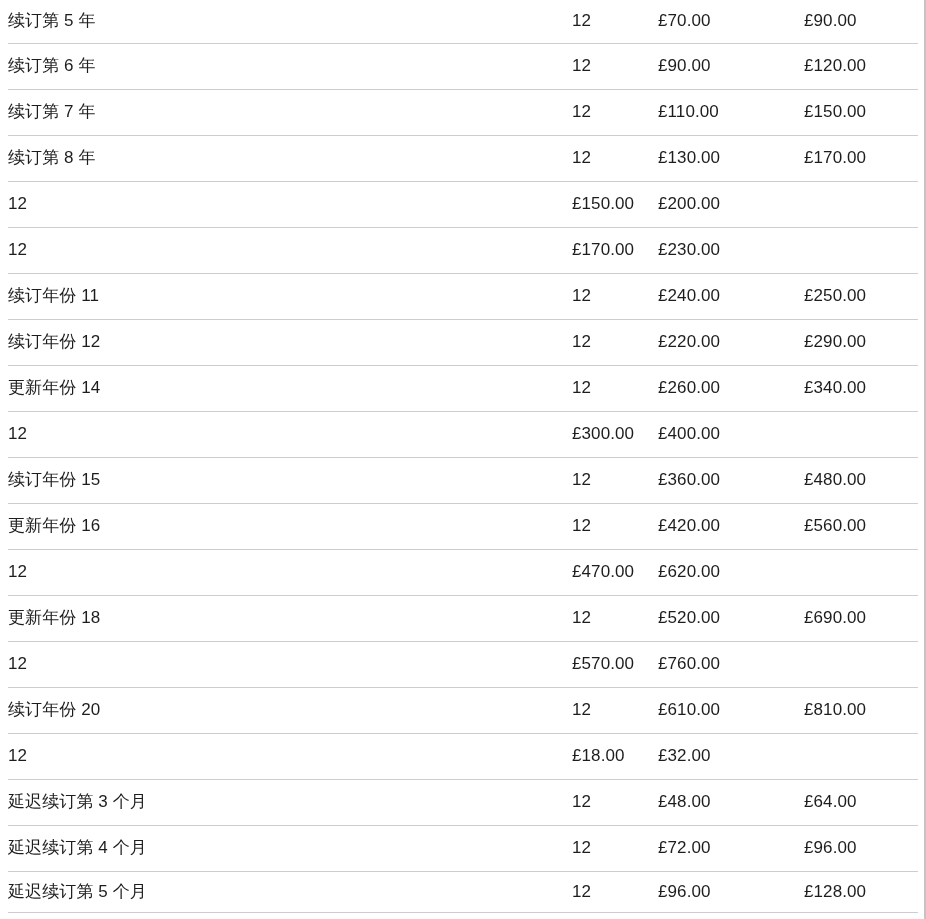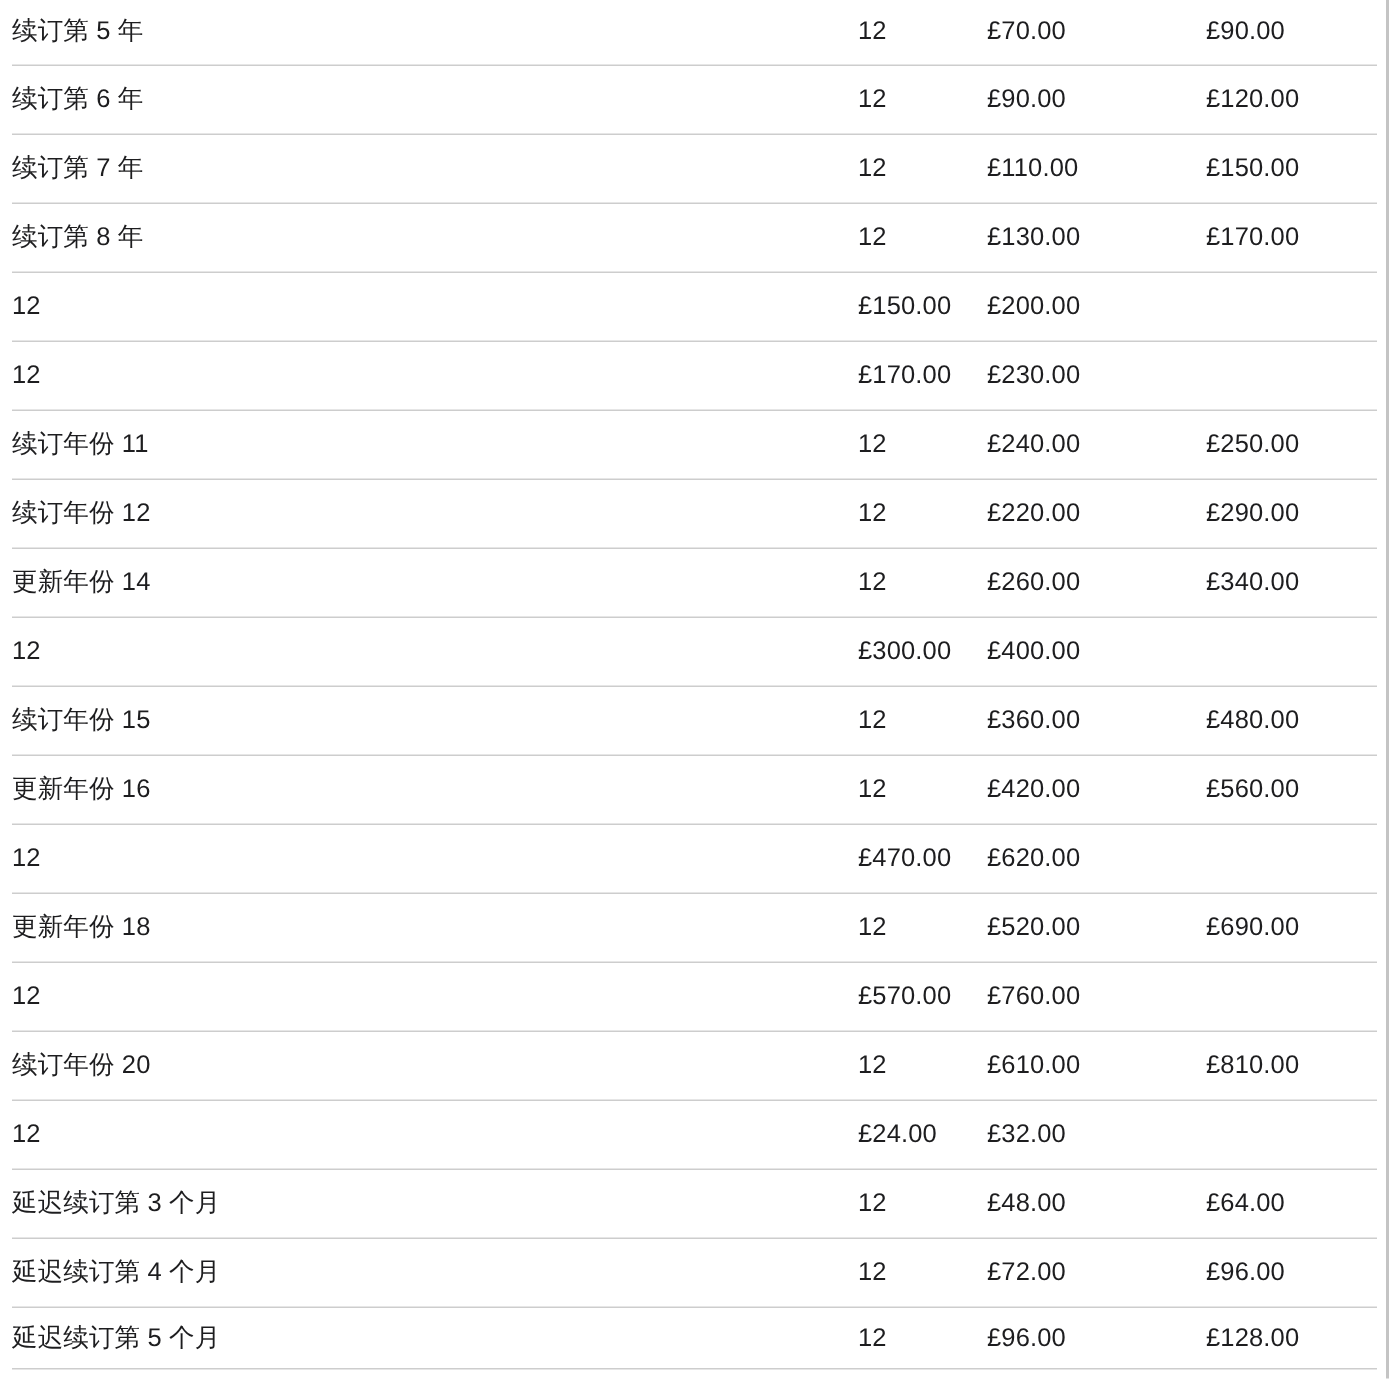--- a/index.html
+++ b/index.html
@@ -137,21 +137,21 @@
     <div class="cell">£760.00</div>
   </div>
     <div class="row">
     <div class="cell">续订年份 20</div>
     <div class="cell">12</div>
     <div class="cell">£610.00</div>
     <div class="cell">£810.00</div>
   </div>
     <div class="row">
     <div class="cell">12</div>
-    <div class="cell">£24.00</div>
+    <div class="cell">£18.00</div>
     <div class="cell">£32.00</div>
   </div>
     <div class="row">
     <div class="cell">延迟续订第 3 个月</div>
     <div class="cell">12</div>
     <div class="cell">£48.00</div>
     <div class="cell">£64.00</div>
   </div>
     <div class="row">
     <div class="cell">延迟续订第 4 个月</div>

